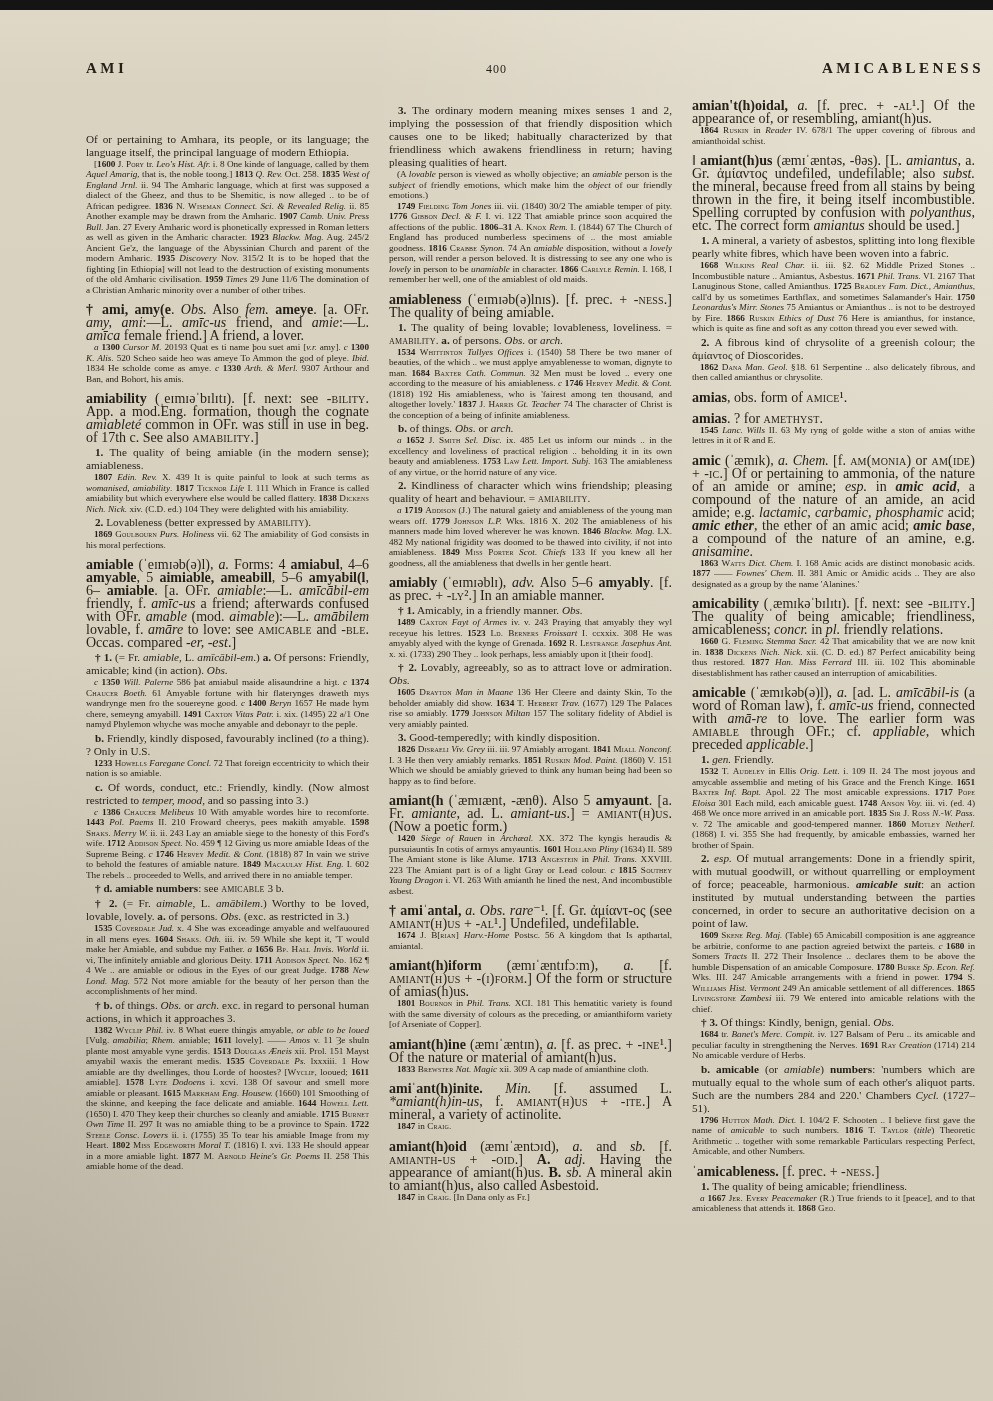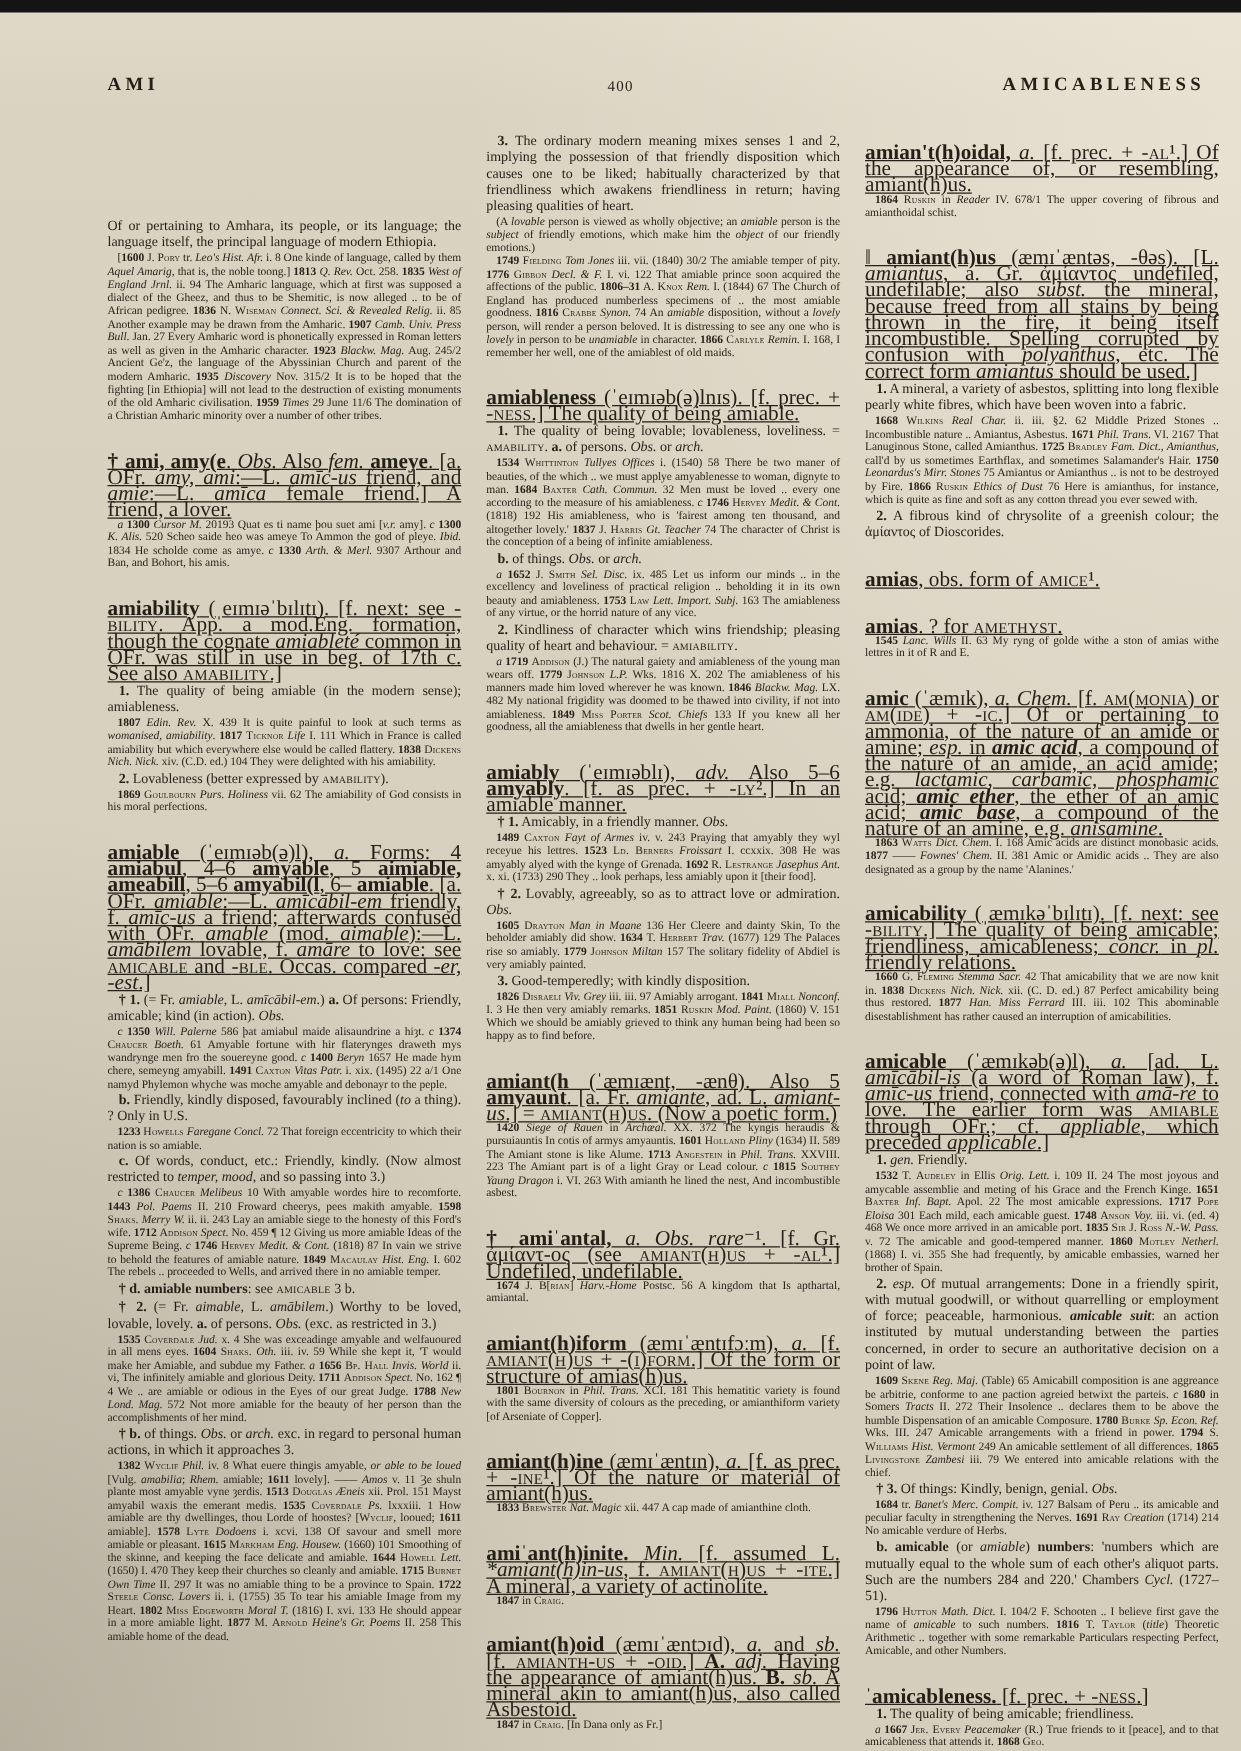--- a/index.html
+++ b/index.html
@@ -11,39 +11,39 @@
       radial-gradient(ellipse at 0% 100%, rgba(110,104,90,.30), rgba(110,104,90,0) 38%),
       radial-gradient(ellipse at 100% 8%, rgba(255,252,240,.35), rgba(255,252,240,0) 45%),
       linear-gradient(180deg,#e0d9c8 0px,#dad3c2 90px,#d7d0bf 55%,#d5cebd 100%);
     color:#241f17;
     font-family:"Liberation Serif","DejaVu Serif",serif;
   }
   .topband{height:10px;background:#151414;}
   .running-head{
     position:relative;
     margin-top:50px;
-    padding:0 29px 0 86px;
+    padding:0 9px 0 86px;
     display:flex;justify-content:space-between;align-items:baseline;
     height:20px;
   }
   .head-word{font-size:15px;font-weight:700;letter-spacing:3.5px;}
   .page-num{
     position:absolute;left:50%;transform:translateX(-50%);
     font-size:12px;letter-spacing:1px;font-weight:400;top:2px;
   }
   .columns{
     display:flex;
     padding:11px 18px 0 86px;
     gap:20px;
     align-items:center;
   }
   .col{width:283px;flex:0 0 283px;}
   .para{margin:0;text-align:justify;hyphens:auto;}
   .def,.sense,.hw{font-size:11.2px;line-height:13px;}
-  .hw{margin-top:24px;font-size:17px;text-decoration:underline;}
+  .hw{margin-top:8px;font-size:14px;}
   .sense{text-indent:9px;margin-top:2px;}
   .quote,.note{font-size:9.2px;line-height:10.5px;text-indent:8px;}
   .seg-b{font-weight:700;}
   .seg-i{font-style:italic;}
   .seg-bi{font-weight:700;font-style:italic;}
   .seg-sc{font-variant:small-caps;letter-spacing:.2px;}
 </style>
 </head>
 <body>
 
@@ -96,33 +96,34 @@
         <p class="para quote"><span class="seg-b">1605</span><span class="seg-n"> </span><span class="seg-sc">Drayton</span><span class="seg-i"> Man in Maane</span><span class="seg-n"> 136 Her Cleere and dainty Skin, To the beholder amiably did show. </span><span class="seg-b">1634</span><span class="seg-n"> T. </span><span class="seg-sc">Herbert</span><span class="seg-i"> Trav.</span><span class="seg-n"> (1677) 129 The Palaces rise so amiably. </span><span class="seg-b">1779</span><span class="seg-n"> </span><span class="seg-sc">Johnson</span><span class="seg-i"> Miltan</span><span class="seg-n"> 157 The solitary fidelity of Abdiel is very amiably painted.</span></p>
         <p class="para sense"><span class="seg-b">3.</span><span class="seg-n"> Good-temperedly; with kindly disposition.</span></p>
         <p class="para quote"><span class="seg-b">1826</span><span class="seg-n"> </span><span class="seg-sc">Disraeli</span><span class="seg-i"> Viv. Grey</span><span class="seg-n"> iii. iii. 97 Amiably arrogant. </span><span class="seg-b">1841</span><span class="seg-n"> </span><span class="seg-sc">Miall</span><span class="seg-i"> Nonconf.</span><span class="seg-n"> I. 3 He then very amiably remarks. </span><span class="seg-b">1851</span><span class="seg-n"> </span><span class="seg-sc">Ruskin</span><span class="seg-i"> Mod. Paint.</span><span class="seg-n"> (1860) V. 151 Which we should be amiably grieved to think any human being had been so happy as to find before.</span></p>
         <p class="para hw"><span class="seg-b">amiant(h</span><span class="seg-n"> (ˈæmɪænt, -ænθ). Also 5 </span><span class="seg-b">amyaunt</span><span class="seg-n">. [a. Fr. </span><span class="seg-i">amiante</span><span class="seg-n">, ad. L. </span><span class="seg-i">amiant-us</span><span class="seg-n">.] = </span><span class="seg-sc">amiant(h)us</span><span class="seg-n">. (Now a poetic form.)</span></p>
         <p class="para quote"><span class="seg-b">1420</span><span class="seg-i"> Siege of Rauen</span><span class="seg-n"> in </span><span class="seg-i">Archæal.</span><span class="seg-n"> XX. 372 The kyngis heraudis &amp; pursuiauntis In cotis of armys amyauntis. </span><span class="seg-b">1601</span><span class="seg-n"> </span><span class="seg-sc">Holland</span><span class="seg-i"> Pliny</span><span class="seg-n"> (1634) II. 589 The Amiant stone is like Alume. </span><span class="seg-b">1713</span><span class="seg-n"> </span><span class="seg-sc">Angestein</span><span class="seg-n"> in </span><span class="seg-i">Phil. Trans.</span><span class="seg-n"> XXVIII. 223 The Amiant part is of a light Gray or Lead colour. </span><span class="seg-i">c </span><span class="seg-b">1815</span><span class="seg-n"> </span><span class="seg-sc">Southey</span><span class="seg-i"> Yaung Dragon</span><span class="seg-n"> i. VI. 263 With amianth he lined the nest, And incombustible asbest.</span></p>
         <p class="para hw"><span class="seg-b">† amiˈantal,</span><span class="seg-i"> a. Obs. rare</span><span class="seg-n">⁻¹. [f. Gr. ἀμίαντ-ος (see </span><span class="seg-sc">amiant(h)us</span><span class="seg-n"> + </span><span class="seg-sc">-al</span><span class="seg-n">¹.] Undefiled, undefilable.</span></p>
         <p class="para quote"><span class="seg-b">1674</span><span class="seg-n"> J. B[</span><span class="seg-sc">rian</span><span class="seg-n">] </span><span class="seg-i">Harv.-Home</span><span class="seg-n"> Postsc. 56 A kingdom that Is apthartal, amiantal.</span></p>
         <p class="para hw"><span class="seg-b">amiant(h)iform</span><span class="seg-n"> (æmɪˈæntɪfɔːm), </span><span class="seg-i">a.</span><span class="seg-n"> [f. </span><span class="seg-sc">amiant(h)us</span><span class="seg-n"> + </span><span class="seg-sc">-(i)form</span><span class="seg-n">.] Of the form or structure of amias(h)us.</span></p>
         <p class="para quote"><span class="seg-b">1801</span><span class="seg-n"> </span><span class="seg-sc">Bournon</span><span class="seg-n"> in </span><span class="seg-i">Phil. Trans.</span><span class="seg-n"> XCI. 181 This hematitic variety is found with the same diversity of colours as the preceding, or amianthiform variety [of Arseniate of Copper].</span></p>
         <p class="para hw"><span class="seg-b">amiant(h)ine</span><span class="seg-n"> (æmɪˈæntɪn), </span><span class="seg-i">a.</span><span class="seg-n"> [f. as prec. + </span><span class="seg-sc">-ine</span><span class="seg-n">¹.] Of the nature or material of amiant(h)us.</span></p>
-        <p class="para quote"><span class="seg-b">1833</span><span class="seg-n"> </span><span class="seg-sc">Brewster</span><span class="seg-i"> Nat. Magic</span><span class="seg-n"> xii. 447 A cap made of amianthine cloth.</span></p>
+        <p class="para quote"><span class="seg-b">1833</span><span class="seg-n"> </span><span class="seg-sc">Brewster</span><span class="seg-i"> Nat. Magic</span><span class="seg-n"> xii. 309 A cap made of amianthine cloth.</span></p>
         <p class="para hw"><span class="seg-b">amiˈant(h)inite.</span><span class="seg-n"> </span><span class="seg-i">Min.</span><span class="seg-n"> [f. assumed L. </span><span class="seg-i">*amiant(h)in-us</span><span class="seg-n">, f. </span><span class="seg-sc">amiant(h)us</span><span class="seg-n"> + </span><span class="seg-sc">-ite</span><span class="seg-n">.] A mineral, a variety of actinolite.</span></p>
         <p class="para quote"><span class="seg-b">1847</span><span class="seg-n"> in </span><span class="seg-sc">Craig</span><span class="seg-n">.</span></p>
         <p class="para hw"><span class="seg-b">amiant(h)oid</span><span class="seg-n"> (æmɪˈæntɔɪd), </span><span class="seg-i">a.</span><span class="seg-n"> and </span><span class="seg-i">sb.</span><span class="seg-n"> [f. </span><span class="seg-sc">amianth-us</span><span class="seg-n"> + </span><span class="seg-sc">-oid</span><span class="seg-n">.] </span><span class="seg-b">A.</span><span class="seg-i"> adj.</span><span class="seg-n"> Having the appearance of amiant(h)us. </span><span class="seg-b">B.</span><span class="seg-i"> sb.</span><span class="seg-n"> A mineral akin to amiant(h)us, also called Asbestoid.</span></p>
         <p class="para quote"><span class="seg-b">1847</span><span class="seg-n"> in </span><span class="seg-sc">Craig</span><span class="seg-n">. [In Dana only as Fr.]</span></p>
       </section>
     <section class="col">
         <p class="para hw"><span class="seg-b">amian't(h)oidal,</span><span class="seg-i"> a.</span><span class="seg-n"> [f. prec. + </span><span class="seg-sc">-al</span><span class="seg-n">¹.] Of the appearance of, or resembling, amiant(h)us.</span></p>
         <p class="para quote"><span class="seg-b">1864</span><span class="seg-n"> </span><span class="seg-sc">Ruskin</span><span class="seg-n"> in </span><span class="seg-i">Reader</span><span class="seg-n"> IV. 678/1 The upper covering of fibrous and amianthoidal schist.</span></p>
         <p class="para hw"><span class="seg-n">‖ </span><span class="seg-b">amiant(h)us</span><span class="seg-n"> (æmɪˈæntəs, -θəs). [L. </span><span class="seg-i">amiantus</span><span class="seg-n">, a. Gr. ἀμίαντος undefiled, undefilable; also </span><span class="seg-i">subst.</span><span class="seg-n"> the mineral, because freed from all stains by being thrown in the fire, it being itself incombustible. Spelling corrupted by confusion with </span><span class="seg-i">polyanthus</span><span class="seg-n">, etc. The correct form </span><span class="seg-i">amiantus</span><span class="seg-n"> should be used.]</span></p>
         <p class="para sense"><span class="seg-b">1.</span><span class="seg-n"> A mineral, a variety of asbestos, splitting into long flexible pearly white fibres, which have been woven into a fabric.</span></p>
         <p class="para quote"><span class="seg-b">1668</span><span class="seg-n"> </span><span class="seg-sc">Wilkins</span><span class="seg-i"> Real Char.</span><span class="seg-n"> ii. iii. §2. 62 Middle Prized Stones .. Incombustible nature .. Amiantus, Asbestus. </span><span class="seg-b">1671</span><span class="seg-i"> Phil. Trans.</span><span class="seg-n"> VI. 2167 That Lanuginous Stone, called Amianthus. </span><span class="seg-b">1725</span><span class="seg-n"> </span><span class="seg-sc">Bradley</span><span class="seg-i"> Fam. Dict., Amianthus</span><span class="seg-n">, call'd by us sometimes Earthflax, and sometimes Salamander's Hair. </span><span class="seg-b">1750</span><span class="seg-i"> Leonardus's Mirr. Stones</span><span class="seg-n"> 75 Amiantus or Amianthus .. is not to be destroyed by Fire. </span><span class="seg-b">1866</span><span class="seg-n"> </span><span class="seg-sc">Ruskin</span><span class="seg-i"> Ethics of Dust</span><span class="seg-n"> 76 Here is amianthus, for instance, which is quite as fine and soft as any cotton thread you ever sewed with.</span></p>
         <p class="para sense"><span class="seg-b">2.</span><span class="seg-n"> A fibrous kind of chrysolite of a greenish colour; the ἀμίαντος of Dioscorides.</span></p>
+        <p class="para quote"><span class="seg-b">1862</span><span class="seg-n"> </span><span class="seg-sc">Dana</span><span class="seg-i"> Man. Geol.</span><span class="seg-n"> §18. 61 Serpentine .. also delicately fibrous, and then called amianthus or chrysolite.</span></p>
         <p class="para hw"><span class="seg-b">amias</span><span class="seg-n">, obs. form of </span><span class="seg-sc">amice</span><span class="seg-n">¹.</span></p>
         <p class="para hw"><span class="seg-b">amias</span><span class="seg-n">. ? for </span><span class="seg-sc">amethyst</span><span class="seg-n">.</span></p>
         <p class="para quote"><span class="seg-b">1545</span><span class="seg-i"> Lanc. Wills</span><span class="seg-n"> II. 63 My ryng of golde withe a ston of amias withe lettres in it of R and E.</span></p>
         <p class="para hw"><span class="seg-b">amic</span><span class="seg-n"> (ˈæmɪk), </span><span class="seg-i">a.</span><span class="seg-n"> </span><span class="seg-i">Chem.</span><span class="seg-n"> [f. </span><span class="seg-sc">am(monia)</span><span class="seg-n"> or </span><span class="seg-sc">am(ide)</span><span class="seg-n"> + </span><span class="seg-sc">-ic</span><span class="seg-n">.] Of or pertaining to ammonia, of the nature of an amide or amine; </span><span class="seg-i">esp.</span><span class="seg-n"> in </span><span class="seg-bi">amic acid</span><span class="seg-n">, a compound of the nature of an amide, an acid amide; e.g. </span><span class="seg-i">lactamic, carbamic, phosphamic</span><span class="seg-n"> acid; </span><span class="seg-bi">amic ether</span><span class="seg-n">, the ether of an amic acid; </span><span class="seg-bi">amic base</span><span class="seg-n">, a compound of the nature of an amine, e.g. </span><span class="seg-i">anisamine</span><span class="seg-n">.</span></p>
         <p class="para quote"><span class="seg-b">1863</span><span class="seg-n"> </span><span class="seg-sc">Watts</span><span class="seg-i"> Dict. Chem.</span><span class="seg-n"> I. 168 Amic acids are distinct monobasic acids. </span><span class="seg-b">1877</span><span class="seg-n"> —— </span><span class="seg-i">Fownes' Chem.</span><span class="seg-n"> II. 381 Amic or Amidic acids .. They are also designated as a group by the name 'Alanines.'</span></p>
         <p class="para hw"><span class="seg-b">amicability</span><span class="seg-n"> (ˌæmɪkəˈbɪlɪtɪ). [f. next: see </span><span class="seg-sc">-bility</span><span class="seg-n">.] The quality of being amicable; friendliness, amicableness; </span><span class="seg-i">concr.</span><span class="seg-n"> in </span><span class="seg-i">pl.</span><span class="seg-n"> friendly relations.</span></p>
         <p class="para quote"><span class="seg-b">1660</span><span class="seg-n"> G. </span><span class="seg-sc">Fleming</span><span class="seg-i"> Stemma Sacr.</span><span class="seg-n"> 42 That amicability that we are now knit in. </span><span class="seg-b">1838</span><span class="seg-n"> </span><span class="seg-sc">Dickens</span><span class="seg-i"> Nich. Nick.</span><span class="seg-n"> xii. (C. D. ed.) 87 Perfect amicability being thus restored. </span><span class="seg-b">1877</span><span class="seg-i"> Han. Miss Ferrard</span><span class="seg-n"> III. iii. 102 This abominable disestablishment has rather caused an interruption of amicabilities.</span></p>
         <p class="para hw"><span class="seg-b">amicable</span><span class="seg-n"> (ˈæmɪkəb(ə)l), </span><span class="seg-i">a.</span><span class="seg-n"> [ad. L. </span><span class="seg-i">amīcābil-is</span><span class="seg-n"> (a word of Roman law), f. </span><span class="seg-i">amīc-us</span><span class="seg-n"> friend, connected with </span><span class="seg-i">amā-re</span><span class="seg-n"> to love. The earlier form was </span><span class="seg-sc">amiable</span><span class="seg-n"> through OFr.; cf. </span><span class="seg-i">appliable</span><span class="seg-n">, which preceded </span><span class="seg-i">applicable</span><span class="seg-n">.]</span></p>
         <p class="para sense"><span class="seg-b">1.</span><span class="seg-i"> gen.</span><span class="seg-n"> Friendly.</span></p>
         <p class="para quote"><span class="seg-b">1532</span><span class="seg-n"> T. </span><span class="seg-sc">Audeley</span><span class="seg-n"> in Ellis </span><span class="seg-i">Orig. Lett.</span><span class="seg-n"> i. 109 II. 24 The most joyous and amycable assemblie and meting of his Grace and the French Kinge. </span><span class="seg-b">1651</span><span class="seg-n"> </span><span class="seg-sc">Baxter</span><span class="seg-i"> Inf. Bapt.</span><span class="seg-n"> Apol. 22 The most amicable expressions. </span><span class="seg-b">1717</span><span class="seg-n"> </span><span class="seg-sc">Pope</span><span class="seg-i"> Eloisa</span><span class="seg-n"> 301 Each mild, each amicable guest. </span><span class="seg-b">1748</span><span class="seg-n"> </span><span class="seg-sc">Anson</span><span class="seg-i"> Voy.</span><span class="seg-n"> iii. vi. (ed. 4) 468 We once more arrived in an amicable port. </span><span class="seg-b">1835</span><span class="seg-n"> </span><span class="seg-sc">Sir</span><span class="seg-n"> J. </span><span class="seg-sc">Ross</span><span class="seg-i"> N.-W. Pass.</span><span class="seg-n"> v. 72 The amicable and good-tempered manner. </span><span class="seg-b">1860</span><span class="seg-n"> </span><span class="seg-sc">Motley</span><span class="seg-i"> Netherl.</span><span class="seg-n"> (1868) I. vi. 355 She had frequently, by amicable embassies, warned her brother of Spain.</span></p>

